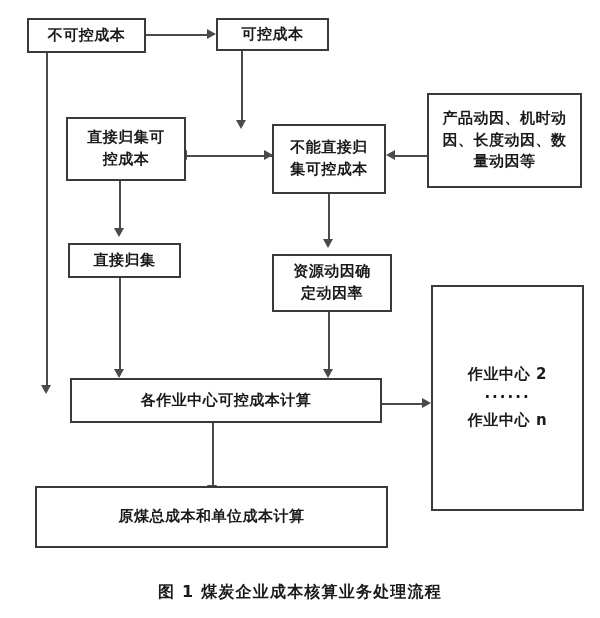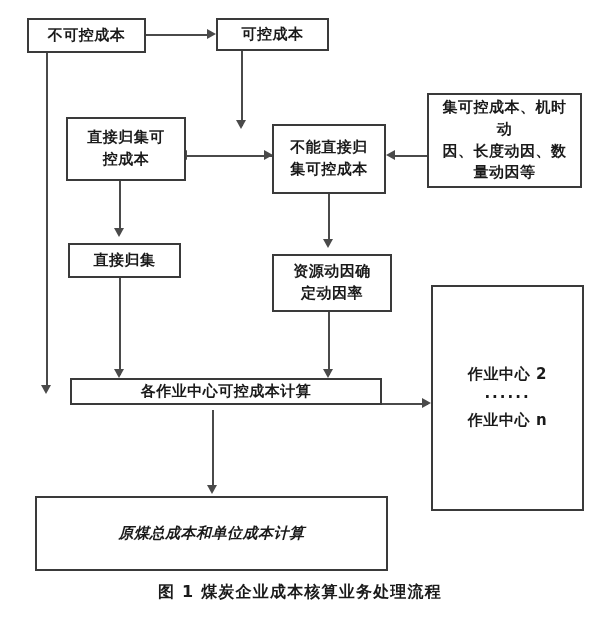--- a/index.html
+++ b/index.html
@@ -155,39 +155,39 @@
     <span class="label">直接归集可
 控成本</span>
   </div>
 
   <div class="node" style="left:272px; top:113px; width:114px; height:70px;margin-top:11px;">
     <span class="label">不能直接归
 集可控成本</span>
   </div>
 
   <div class="node" style="left:427px; top:93px; width:155px; height:95px;">
-    <span class="label">集可控成本、机时动
+    <span class="label">产品动因、机时动
 因、长度动因、数
 量动因等</span>
   </div>
 
   <div class="node" style="left:68px; top:243px; width:113px; height:35px;">
     <span class="label">直接归集</span>
   </div>
 
   <div class="node" style="left:272px; top:254px; width:120px; height:58px;">
     <span class="label">资源动因确
 定动因率</span>
   </div>
 
-  <div class="node" style="left:70px; top:378px; width:312px; height:27px;">
+  <div class="node" style="left:70px; top:378px; width:312px; height:45px;">
     <span class="label">各作业中心可控成本计算</span>
   </div>
 
-  <div class="node" style="left:35px; top:496px; width:353px; height:75px;font-style:italic;">
+  <div class="node" style="left:35px; top:486px; width:353px; height:62px;">
     <span class="label">原煤总成本和单位成本计算</span>
   </div>
 
   <div class="listbox" style="left:431px; top:285px; width:153px; height:226px;">
     <span class="li">作业中心 2</span>
     <span class="li dots">······</span>
     <span class="li">作业中心 n</span>
   </div>
 
   <div class="caption" style="top:582px;">图 1  煤炭企业成本核算业务处理流程</div>

